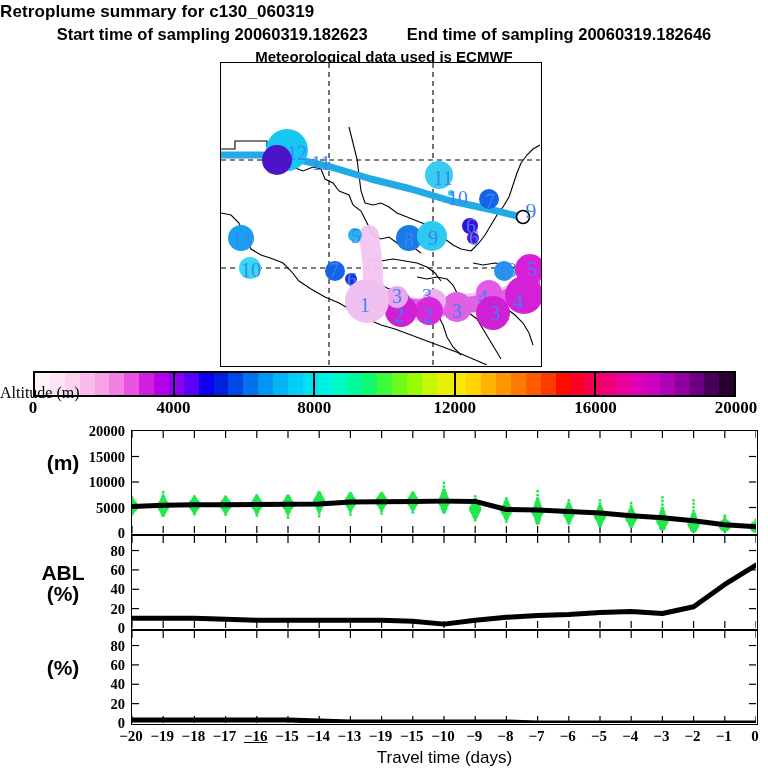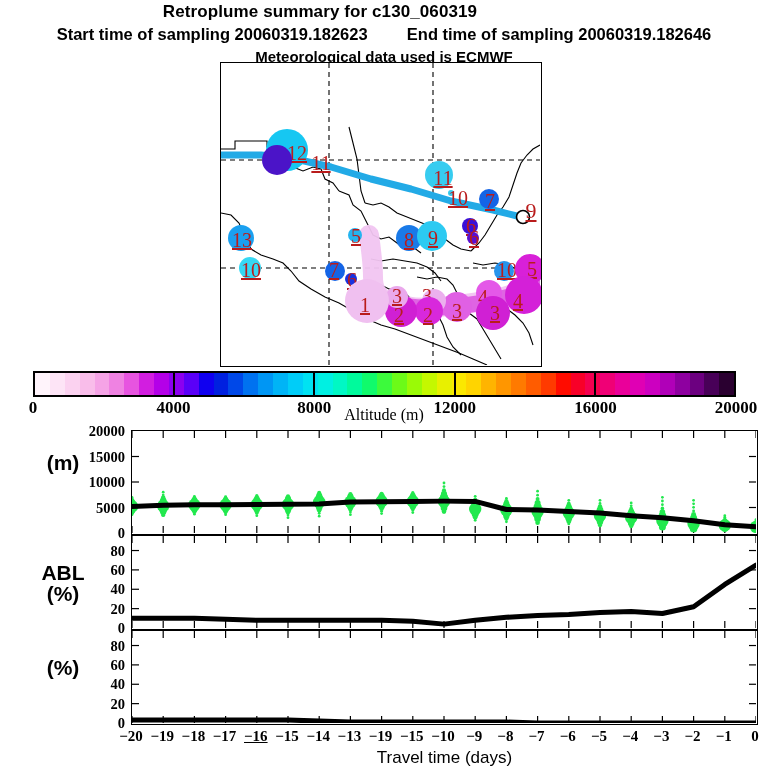--- a/index.html
+++ b/index.html
@@ -1,43 +1,43 @@
 <!DOCTYPE html>
 <html><head>
 <meta charset="utf-8">
 <style>
   html,body{margin:0;padding:0;background:#ffffff;}
   body{width:768px;height:768px;position:relative;overflow:hidden;
        font-family:"Liberation Sans", sans-serif;color:#000;}
   .abs{position:absolute;}
   
-  #title-main{left:0;top:2px;width:640px;text-align:center;
+  #title-main{left:0;top:2px;width:640px;
       font-size:17px;font-weight:bold;letter-spacing:.1px;}
   #title-times{left:0;top:25px;width:768px;text-align:center;
       font-size:16.5px;font-weight:bold;white-space:nowrap;}
   #title-times span{display:inline-block;}
   #gap{width:30px;}
   #title-met{left:0;top:48px;width:768px;text-align:center;
       font-size:15px;font-weight:bold;}
   
   #map-frame{left:220px;top:62px;width:322px;height:305px;
       border:1.6px solid #000;background:#fff;box-sizing:border-box;overflow:hidden;}
   #map-svg{position:absolute;left:0;top:0;}
   .bub{position:absolute;border-radius:50%;transform:translate(-50%,-50%);}
   .bublab{position:absolute;transform:translate(-50%,-50%);
-      font-family:"Liberation Serif", serif;font-size:20px;color:#b91c1c;
-      line-height:1;white-space:nowrap;text-decoration:underline;}
+      font-family:"Liberation Serif", serif;font-size:20px;color:#3b82f6;
+      line-height:1;white-space:nowrap;}
   
   #cbar-box{left:33px;top:371px;width:703px;height:26px;
       border:2px solid #000;box-sizing:border-box;display:flex;}
   #cbar-box div{flex:1 1 auto;height:100%;}
   .cbsep{position:absolute;top:371px;width:2px;height:26px;background:#000;}
   .cbtick{position:absolute;top:398px;font-family:"Liberation Serif", serif;
       font-size:17px;font-weight:bold;transform:translateX(-50%);}
-  #cb-axis-label{left:0;top:406px;width:768px;text-align:center;
+  #cb-axis-label{left:0;top:384px;width:768px;text-align:left;
       font-family:"Liberation Serif", serif;font-size:16px;}
   
   .panel{position:absolute;left:131px;width:627px;border:1.4px solid #000;
       box-sizing:border-box;background:#fff;}
   #panel-alt{top:430px;height:105px;}
   #panel-abl{top:535px;height:95px;}
   #panel-str{top:630px;height:95px;}
   .panel svg{position:absolute;left:0;top:0;}
   .ylab{position:absolute;text-align:right;
       font-family:"Liberation Serif", serif;font-size:14.5px;font-weight:bold;

